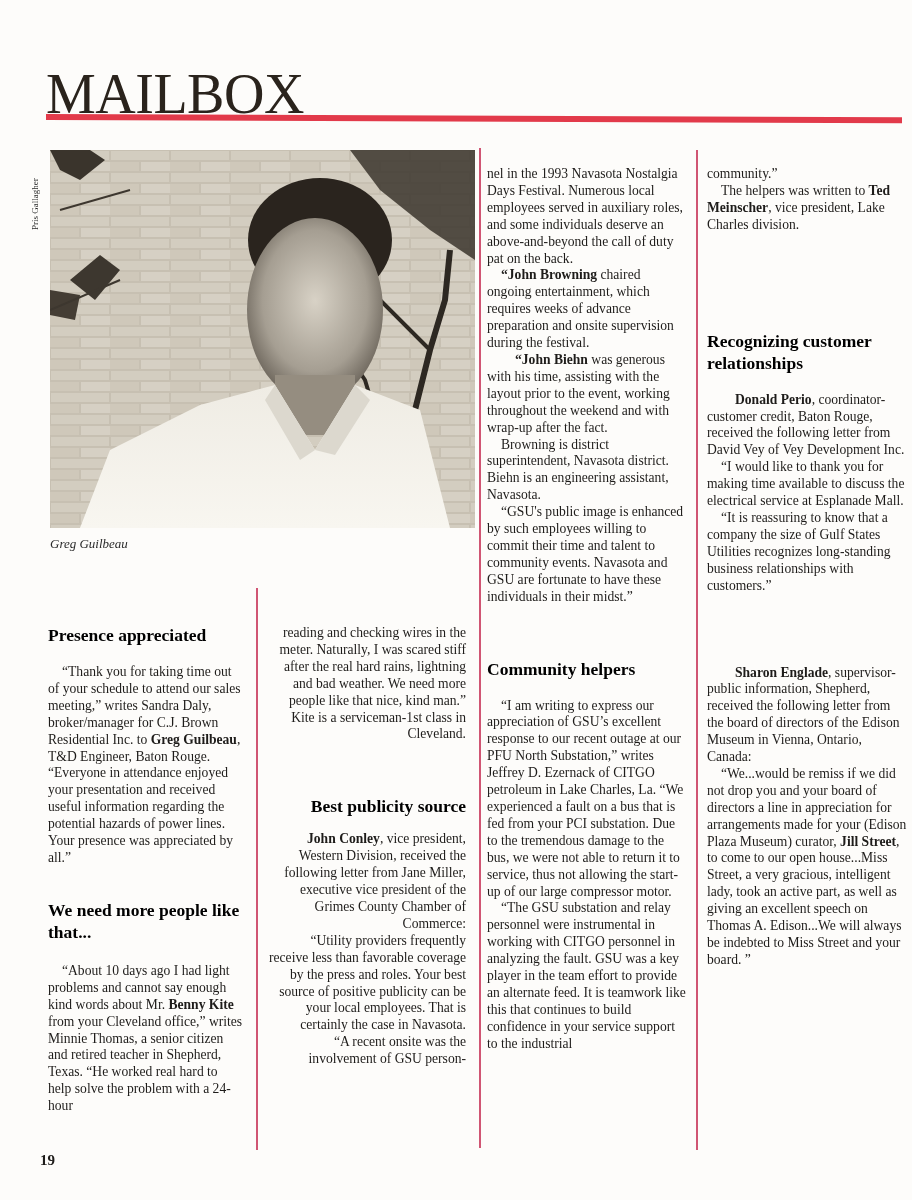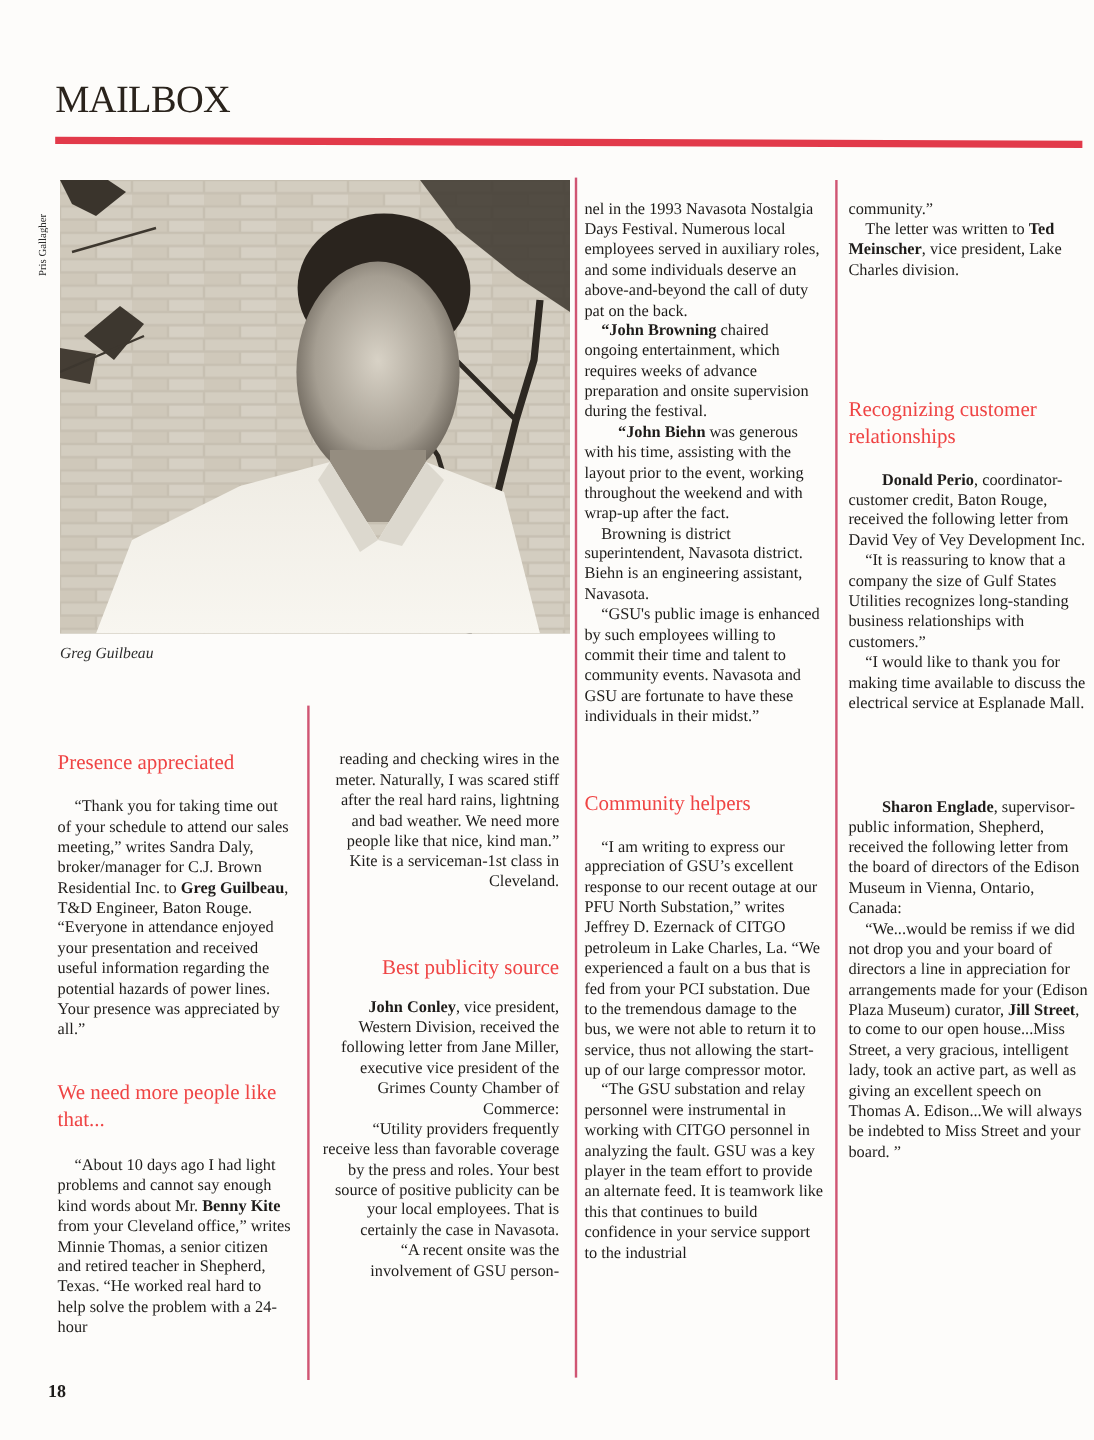--- a/index.html
+++ b/index.html
@@ -4,21 +4,21 @@
   <style>
     html, body { margin: 0; padding: 0; }
     body {
       width: 912px; height: 1200px; position: relative; overflow: hidden;
       background: #fdfcfa;
       font-family: "Liberation Serif", "DejaVu Serif", serif;
       color: #1e1c1a;
     }
     .masthead {
       position: absolute; left: 46px; top: 66px;
-      font-size: 32px; letter-spacing: -0.5px; font-weight: normal;
+      font-size: 56px; letter-spacing: -0.5px; font-weight: normal;
       color: #2a231c; line-height: 1;
     }
     .redrule {
       position: absolute; left: 46px; top: 114px; width: 856px; height: 6px;
       background: #e23a4a; transform: rotate(0.22deg); transform-origin: left center;
     }
     .credit {
       position: absolute; left: 30px; top: 150px; width: 14px; height: 80px;
       font-size: 9px; color: #2a2a2a;
       writing-mode: vertical-rl; transform: rotate(180deg);
@@ -38,21 +38,21 @@
     }
     .col {
       position: absolute; font-size: 13.6px; line-height: 16.9px;
       text-align: left; color: #1e1c1a; margin-top: 16px;
     }
     .col p { margin: 0; }
     .col p.ind { text-indent: 14px; }
     .col p.ind2 { text-indent: 28px; }
     .col b { font-weight: bold; }
     h2.head {
-      margin: 0; font-size: 17.5px; line-height: 22px; font-weight: normal; color: #ef4444;
+      margin: 0; font-size: 17.5px; line-height: 22px; font-weight: bold; color: #000000;
     }
     .pagenum {
       position: absolute; left: 40px; top: 1152px; font-weight: bold; font-size: 15px;
     }
   </style>
 </head>
 <body>
 
 <div class="masthead">MAILBOX</div>
 <div class="redrule"></div>
@@ -137,26 +137,26 @@
   <p class="ind">“GSU's public image is enhanced by such employees willing to commit their time and talent to community events.  Navasota and GSU are fortunate to have these individuals in their midst.”</p>
   <div style="height:52px"></div>
   <h2 class="head">Community helpers</h2>
   <div style="height:18px"></div>
   <p class="ind">“I am writing to express our appreciation of GSU’s excellent response to our recent outage at our PFU North Substation,” writes Jeffrey D. Ezernack of CITGO petroleum in Lake Charles, La.  “We experienced a fault on a bus that is fed from your PCI substation. Due to the tremendous damage to the bus, we were not able to return it to service, thus not allowing the start-up of our large compressor motor.</p>
   <p class="ind">“The GSU substation and relay personnel were instrumental in working with CITGO personnel in analyzing the fault.  GSU was a key player in the team effort to provide an alternate feed.  It is teamwork like this that continues to build confidence in your service support to the industrial</p>
 </div>
 
 <div class="col" style="left:707px; top:150px; width:200px;">
   <p>community.”</p>
-  <p class="ind"><span>The letter was written to </span><b>Ted Meinscher</b><span>, vice president,  Lake Charles division.</span></p>
+  <p class="ind"><span>The helpers was written to </span><b>Ted Meinscher</b><span>, vice president,  Lake Charles division.</span></p>
   <div style="height:96px"></div>
   <h2 class="head">Recognizing customer relationships</h2>
   <div style="height:18px"></div>
   <p class="ind2"><b>Donald Perio</b><span>, coordinator-customer credit, Baton Rouge, received the following letter from David Vey of Vey Development Inc.</span></p>
+  <p class="ind">“I would like to thank you for making time available to discuss the electrical service at Esplanade Mall.</p>
   <p class="ind">“It is reassuring to know that a company the size of Gulf States Utilities recognizes long-standing business relationships with customers.”</p>
-  <p class="ind">“I would like to thank you for making time available to discuss the electrical service at Esplanade Mall.</p>
   <div style="height:50px"></div>
   <div style="height:20px"></div>
   <p class="ind2"><b>Sharon Englade</b><span>, supervisor-public information, Shepherd, received the following letter from the board of directors of the Edison Museum in Vienna, Ontario, Canada:</span></p>
   <p class="ind"><span>“We...would be remiss if we did not drop you and your board of directors a line in appreciation for arrangements made for your (Edison Plaza Museum) curator, </span><b>Jill Street</b><span>, to come to our open house...Miss Street, a very gracious, intelligent lady, took an active part, as well as giving an excellent speech on Thomas A. Edison...We will always be indebted to Miss Street and your board. ”</span></p>
 </div>
 
-<div class="pagenum">18</div>
+<div class="pagenum">19</div>
 
 </body></html>

